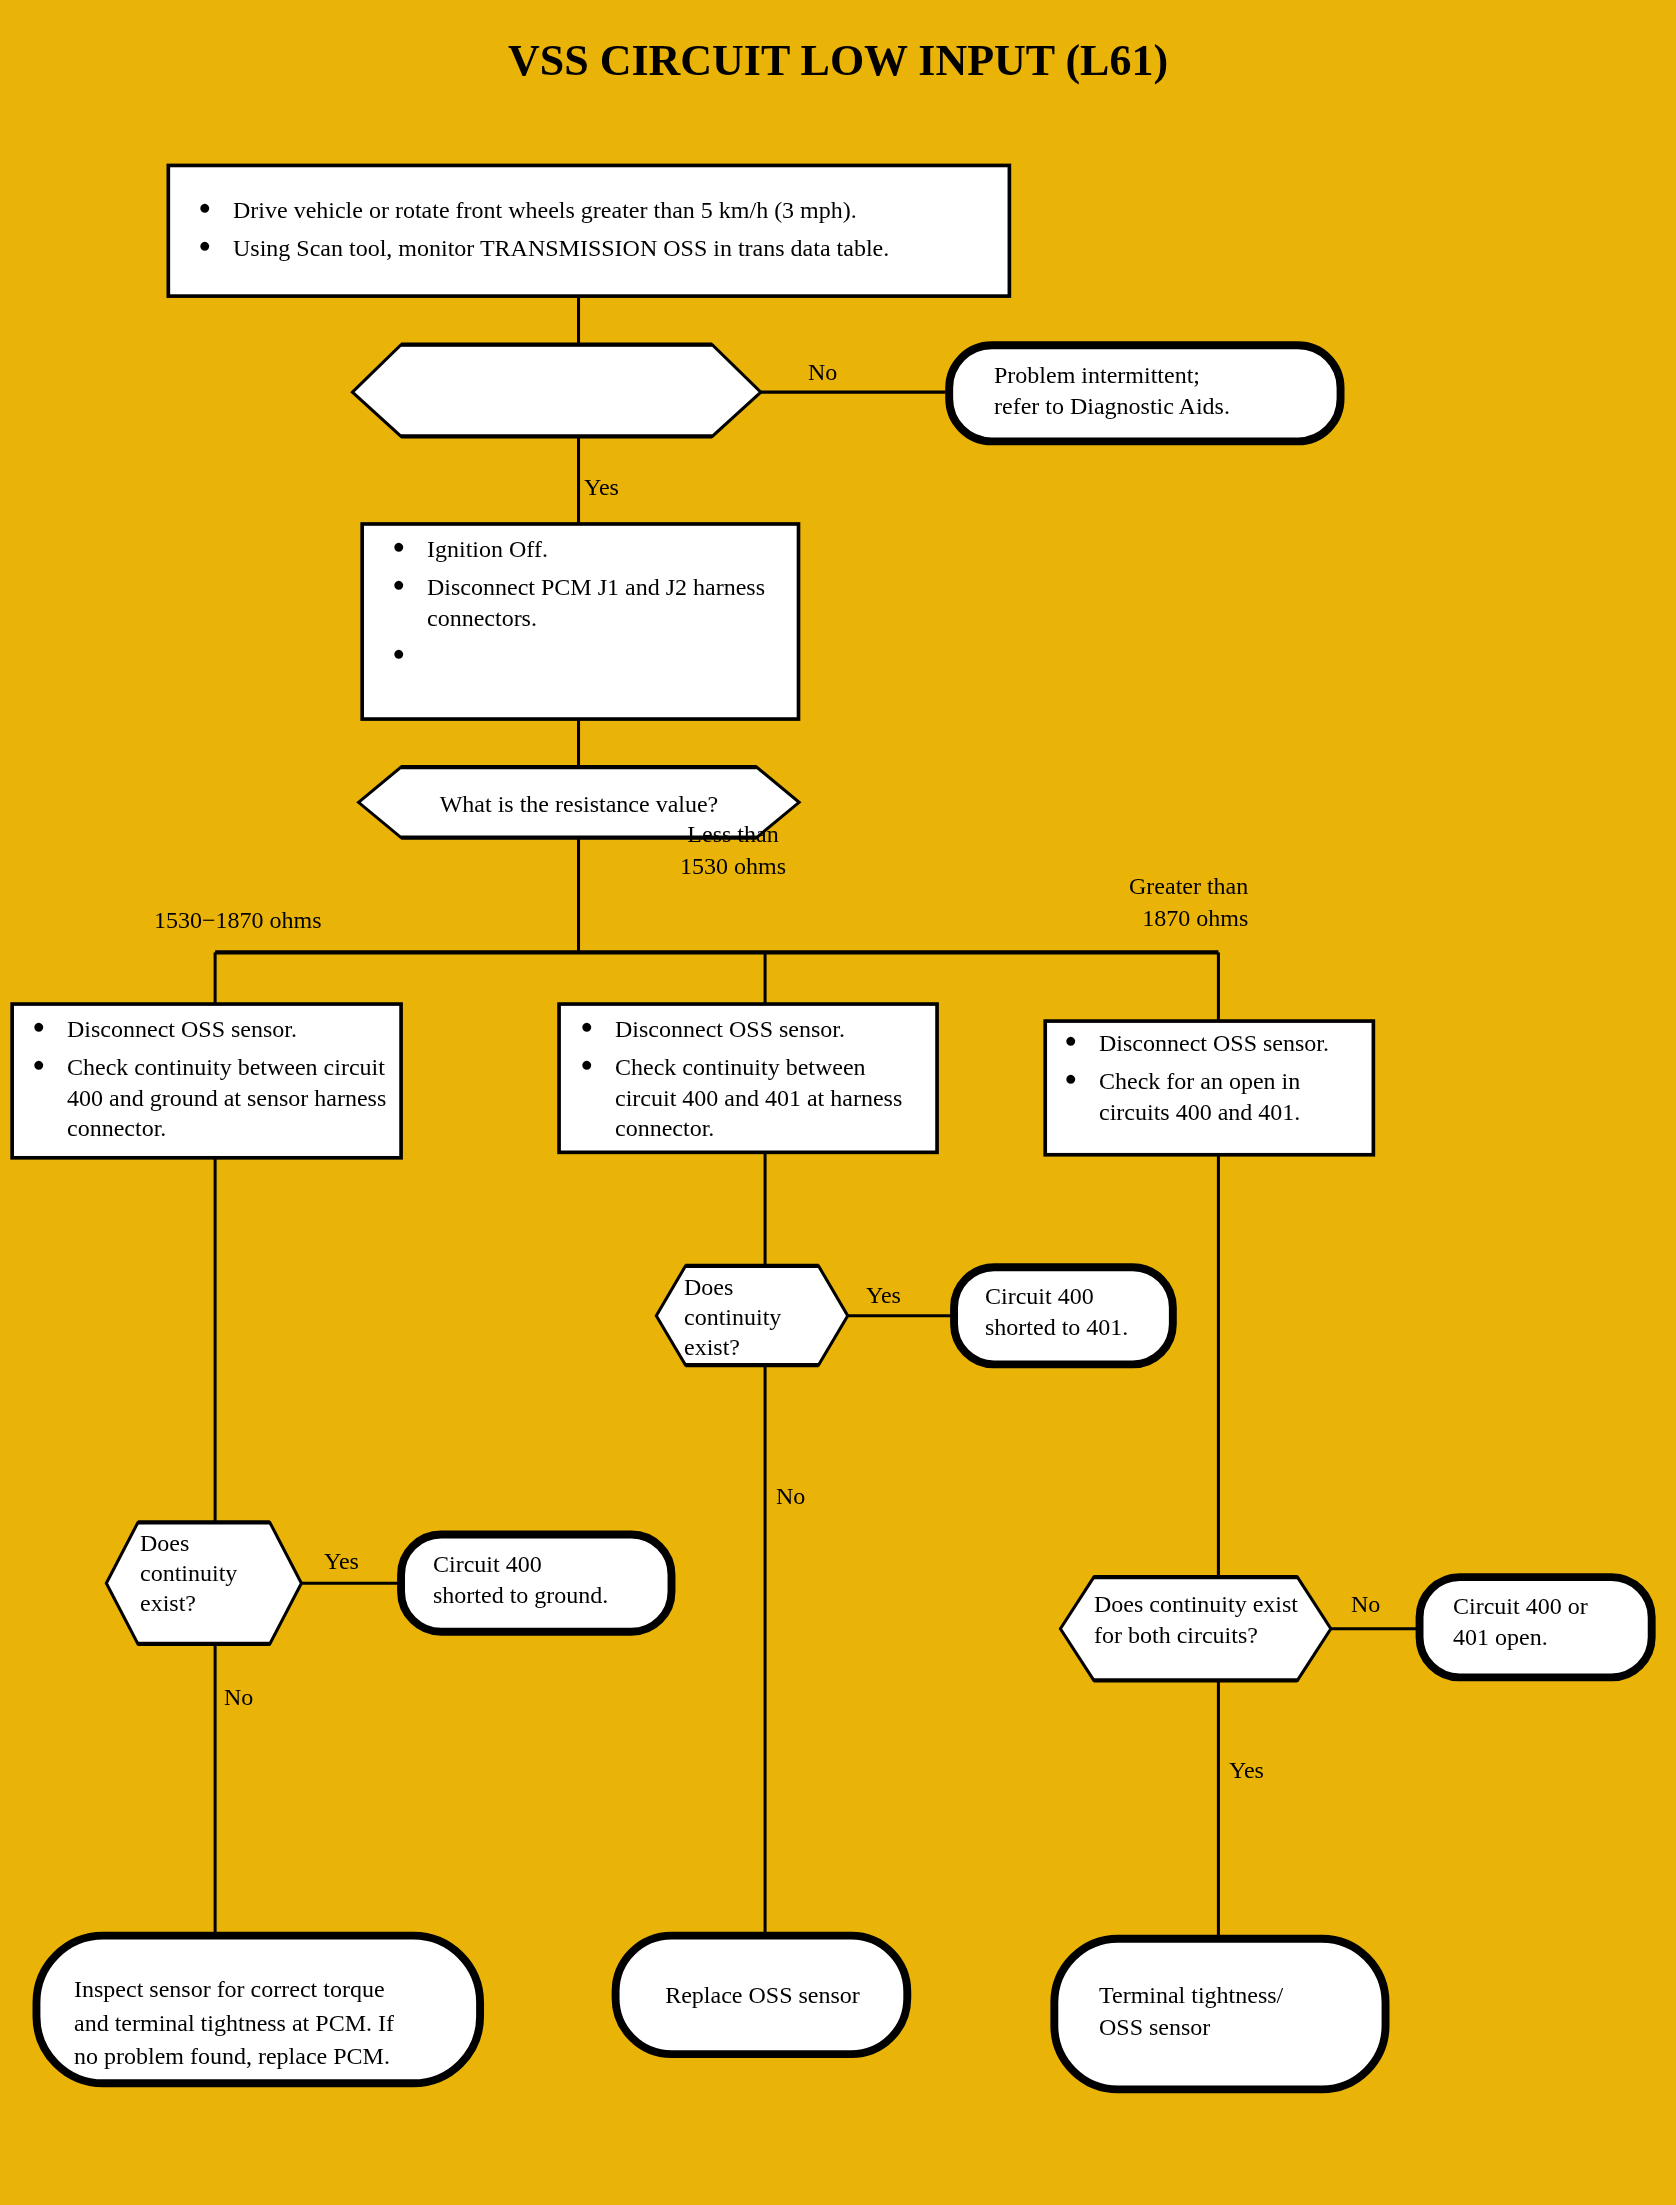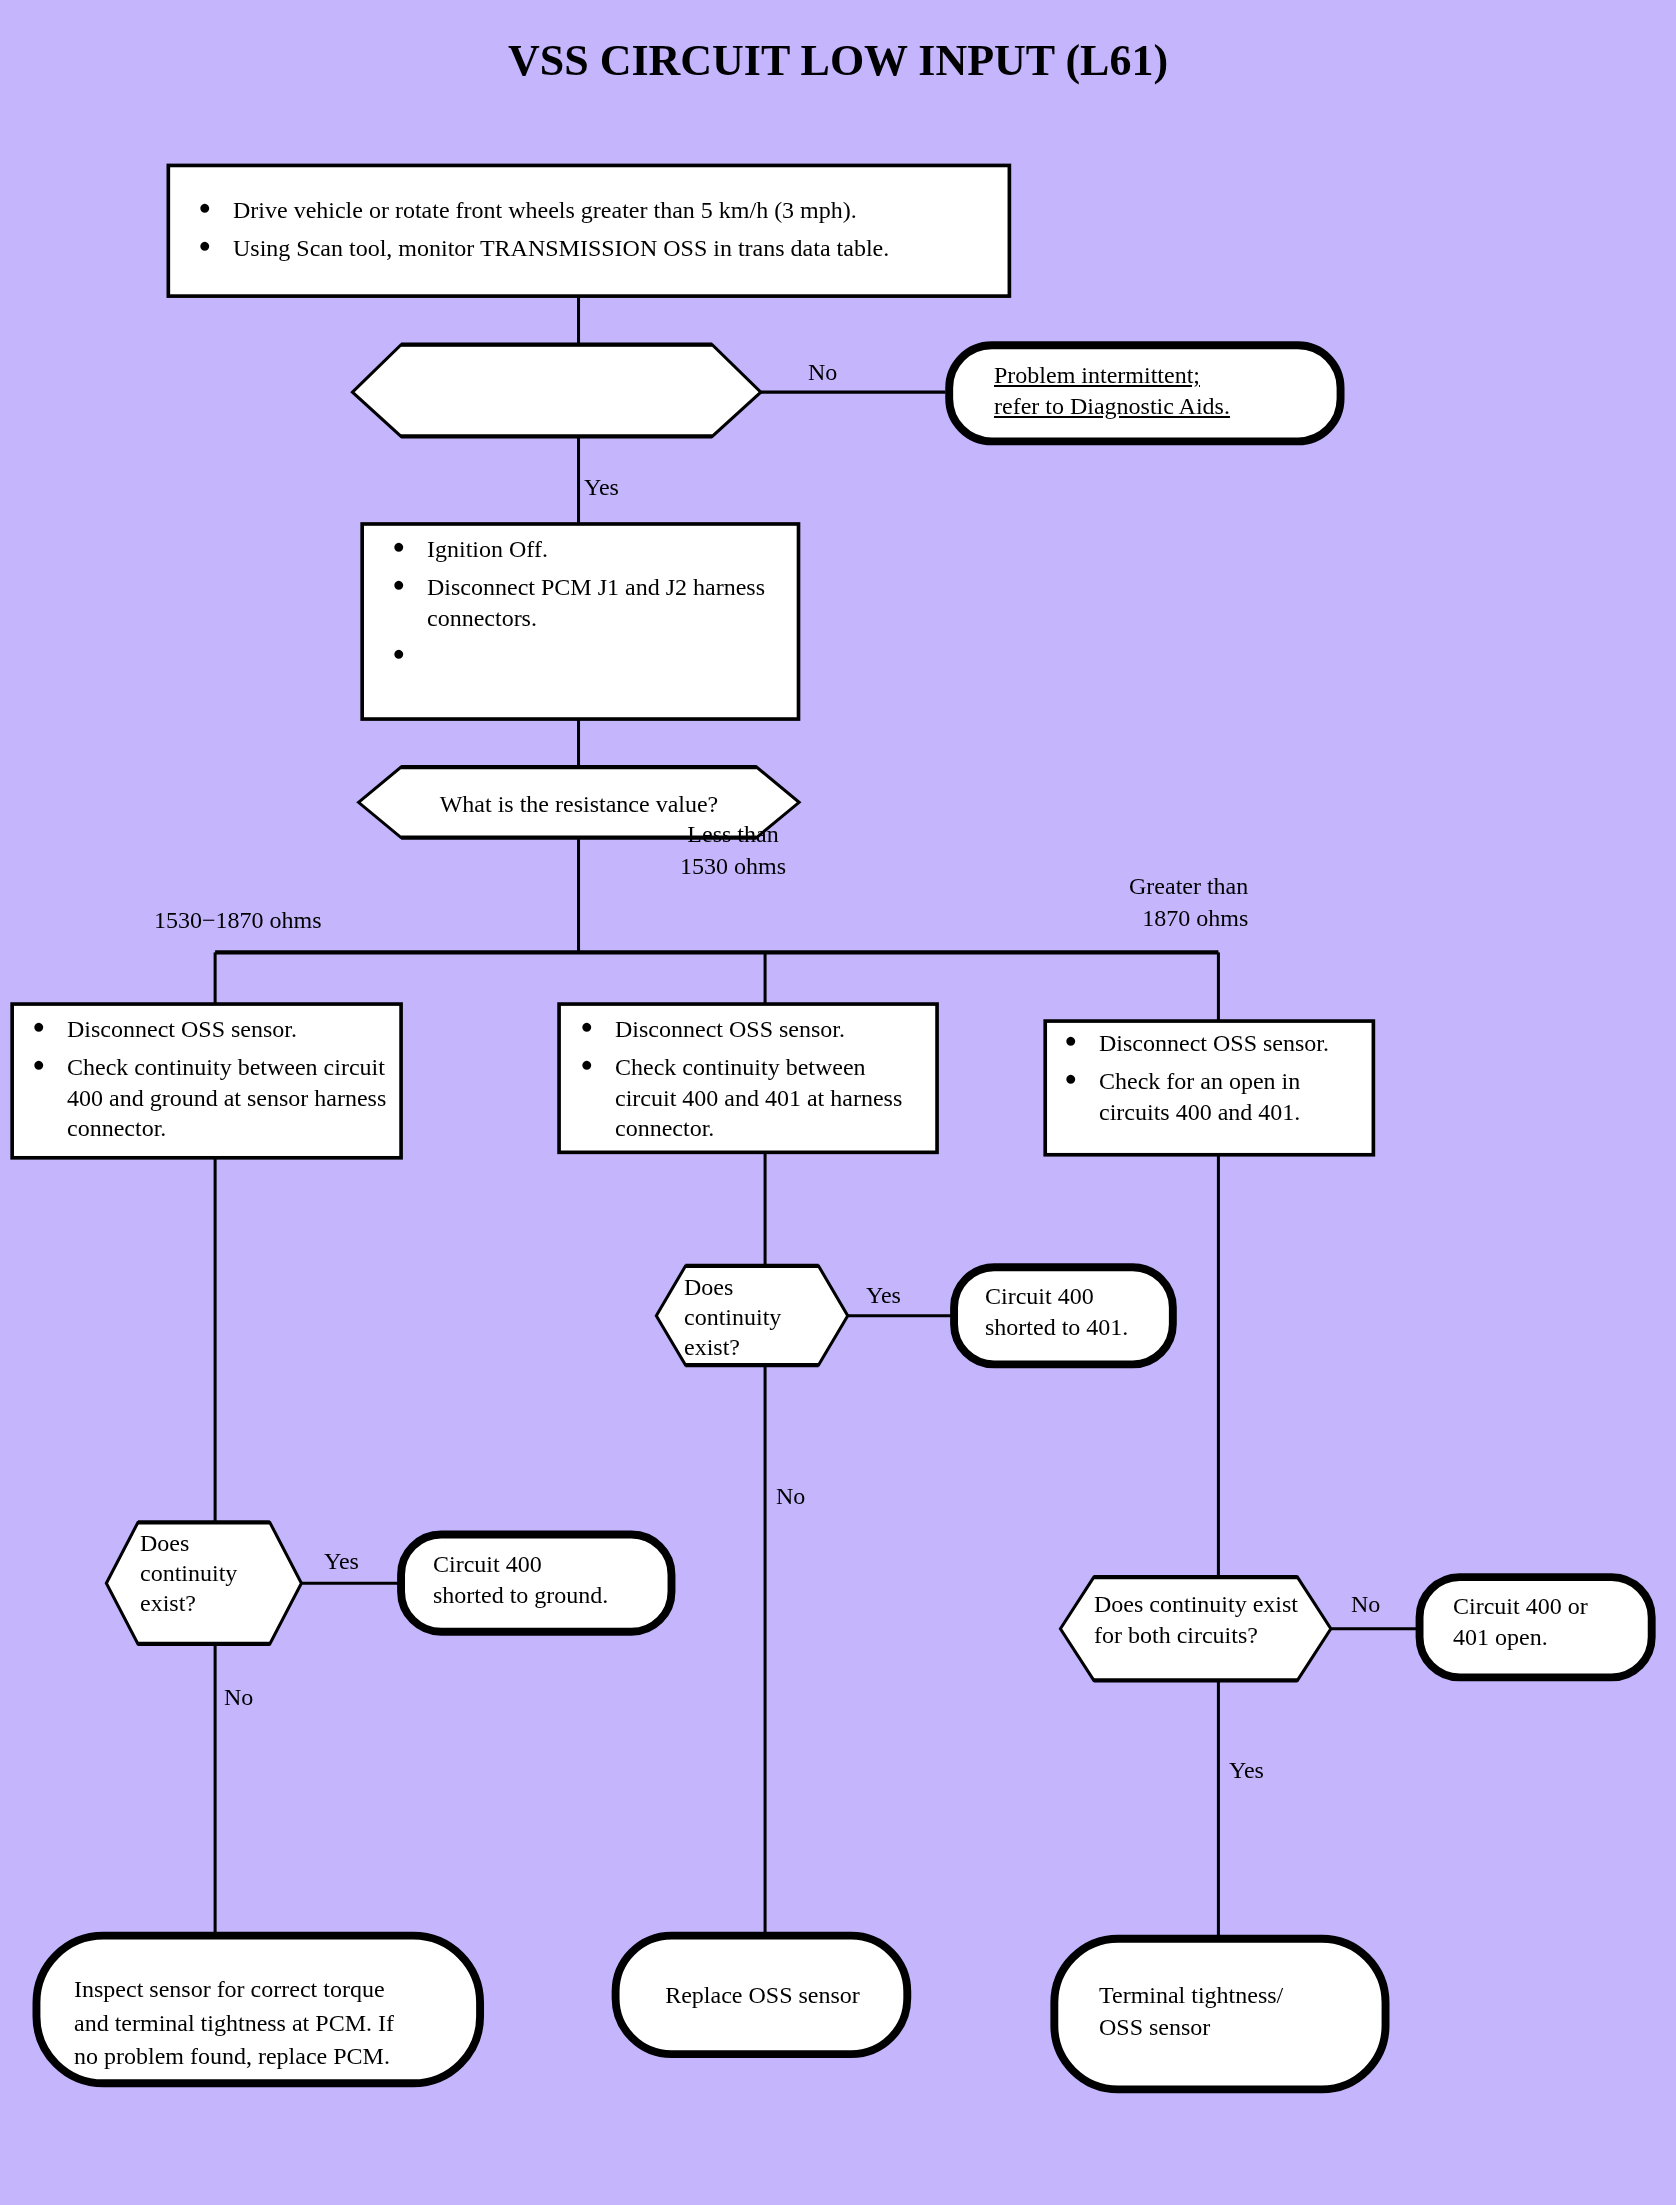--- a/index.html
+++ b/index.html
@@ -4,21 +4,21 @@
 <style>
   html, body {
     margin: 0;
     padding: 0;
     background: #ffffff;
   }
   #page {
     position: relative;
     width: 1676px;
     height: 2205px;
-    background: #c4b5fd;
+    background: #eab308;
     overflow: hidden;
     font-family: "Liberation Serif", "DejaVu Serif", serif;
   }
   #chart-title {
     position: absolute;
     top: 35px;
     left: 0;
     width: 1676px;
     text-align: center;
     font-family: "Liberation Serif", "DejaVu Serif", serif;
@@ -173,21 +173,21 @@
   </svg>
 
   <div class="txtbox node-text leftal" style="left:195px; top:195px; width:796px;">
     <ul class="bullet-list">
       <li><span class="bul">●</span><span>Drive vehicle or rotate front wheels greater than 5 km/h (3 mph).</span></li>
       <li><span class="bul">●</span><span>Using Scan tool, monitor  TRANSMISSION OSS in trans data table.</span></li>
     </ul>
   </div>
 
 
-  <div class="txtbox node-text" style="left:994px; top:360px; width:340px; white-space:pre-line;text-decoration:underline;">Problem intermittent;
+  <div class="txtbox node-text" style="left:994px; top:360px; width:340px; white-space:pre-line;">Problem intermittent;
 refer to Diagnostic Aids.</div>
 
   <div class="txtbox node-text leftal" style="left:389px; top:534px; width:389px;">
     <ul class="bullet-list">
       <li><span class="bul">●</span><span>Ignition Off.</span></li>
       <li><span class="bul">●</span><span>Disconnect PCM J1 and J2 harness connectors.</span></li>
       <li><span class="bul">●</span></li>
     </ul>
   </div>
 

